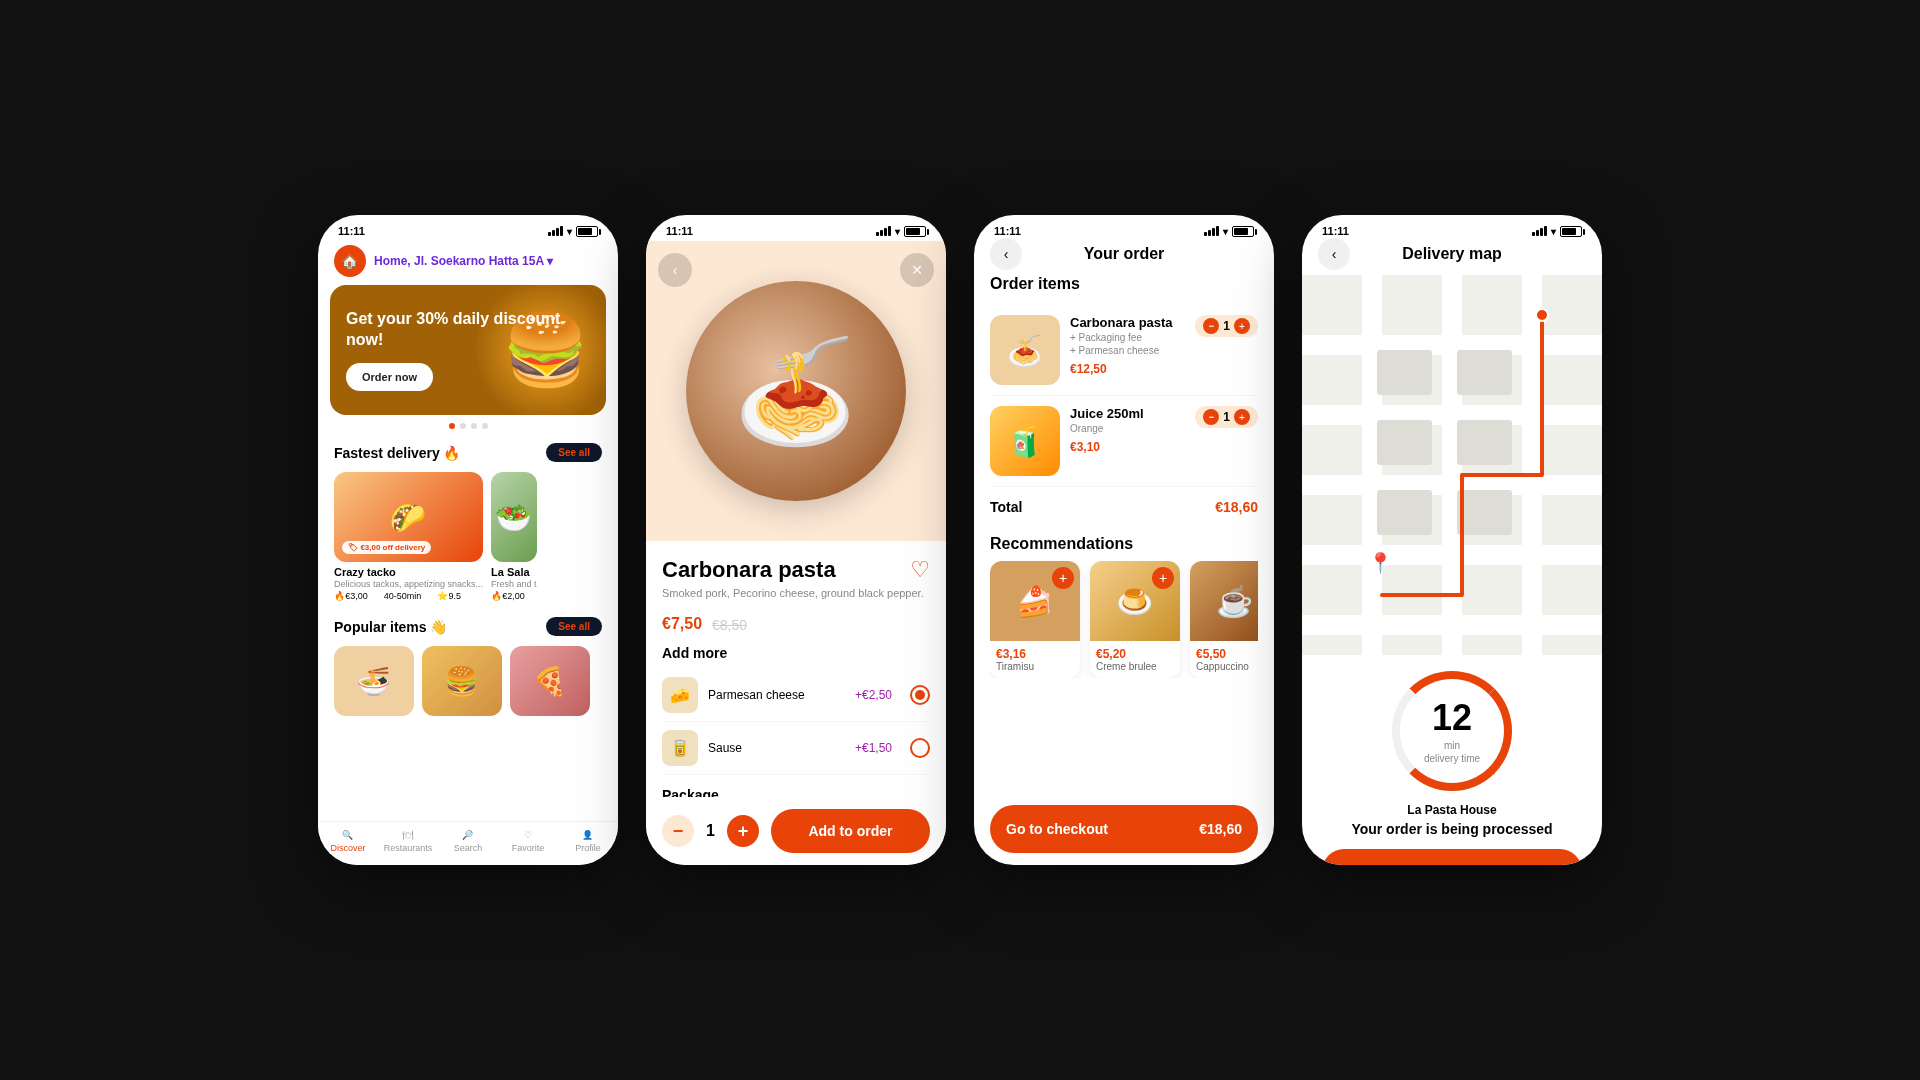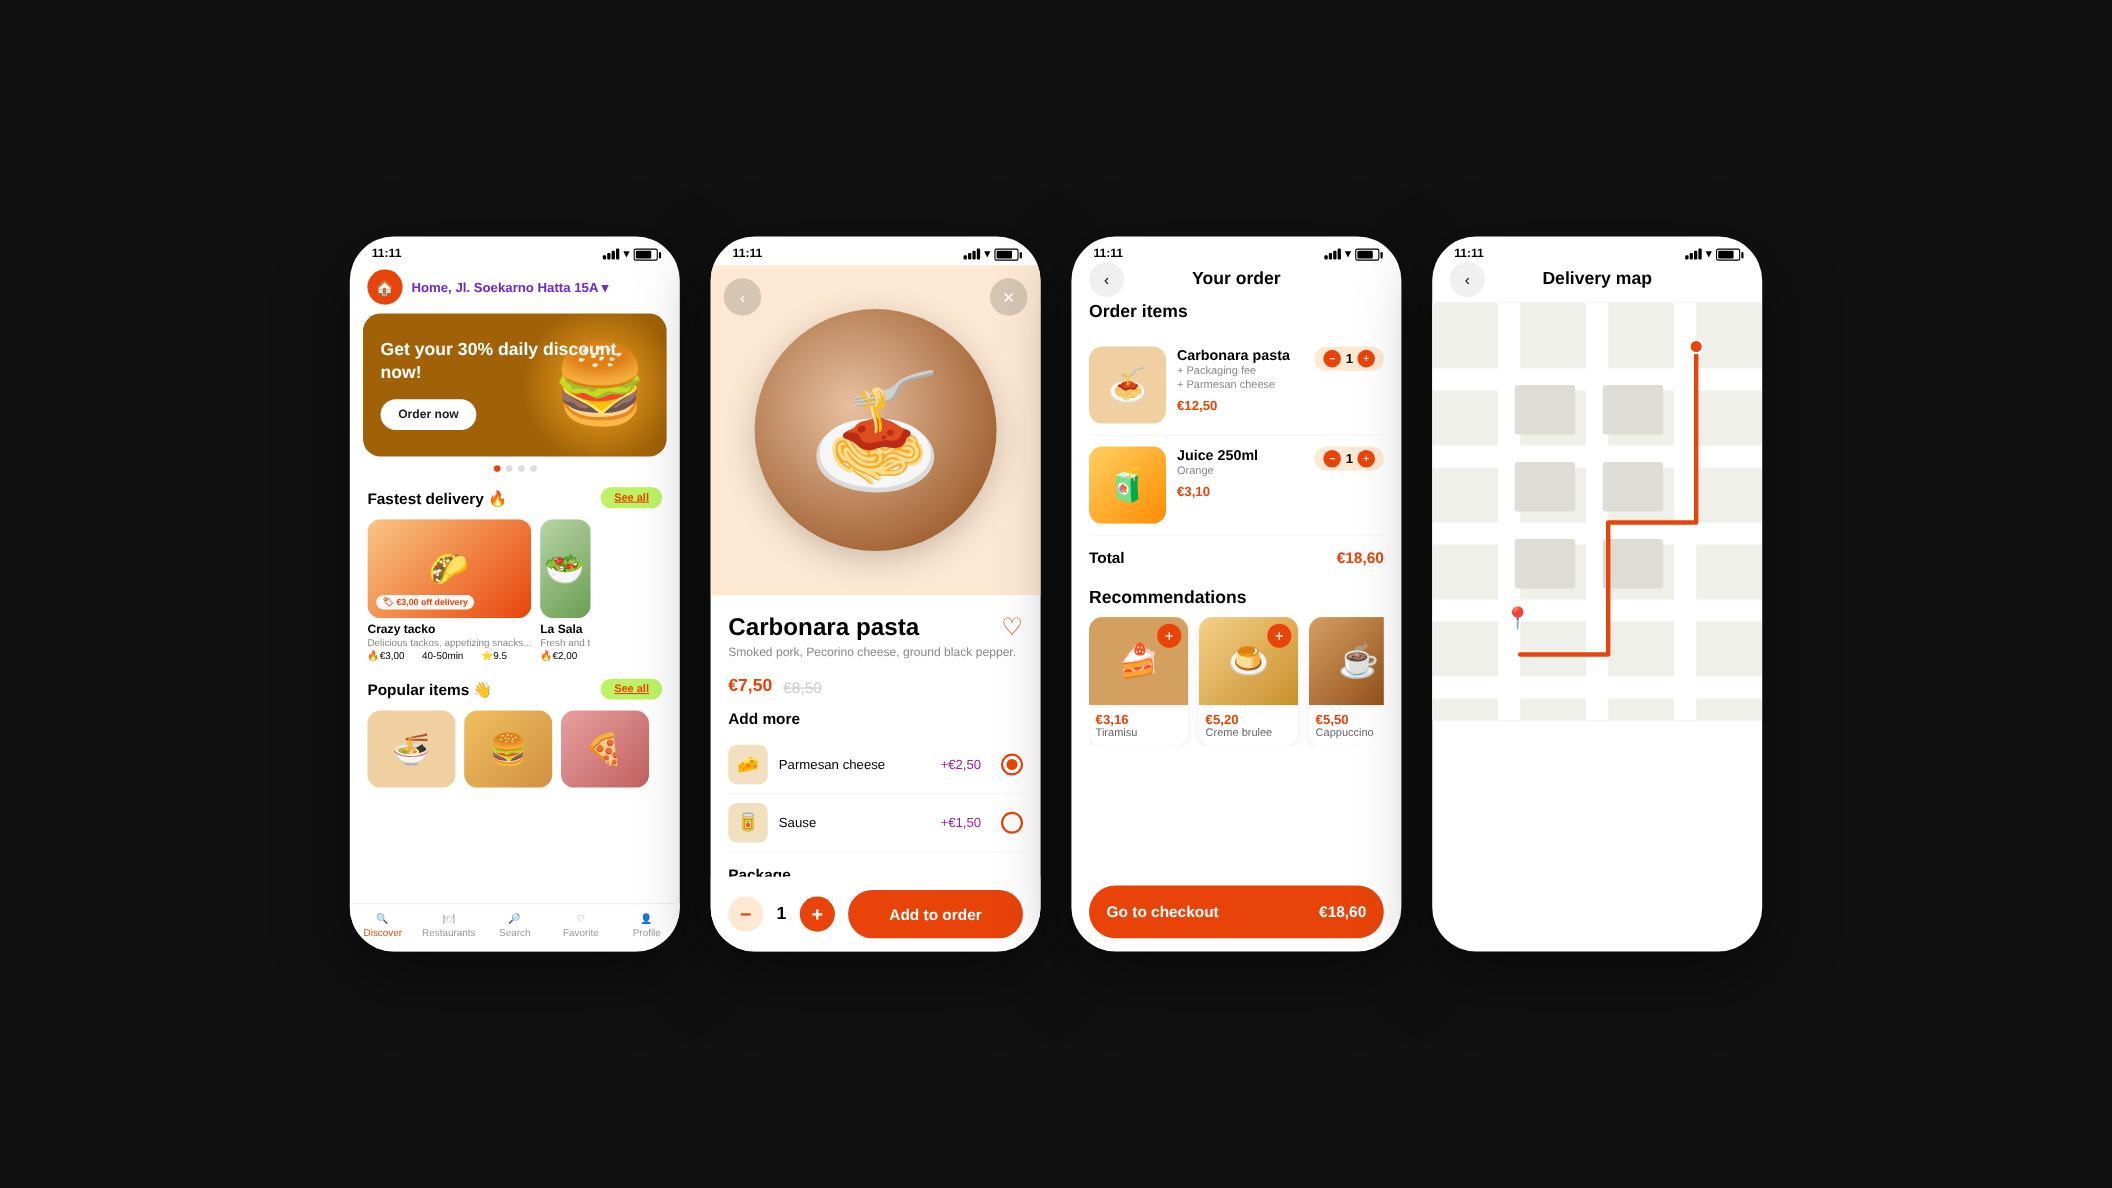--- a/index.html
+++ b/index.html
@@ -106,22 +106,22 @@
     .p1-dots { display: flex; gap: 5px; justify-content: center; margin: 8px 0; }
     .p1-dot { width: 6px; height: 6px; border-radius: 50%; background: #ddd; }
     .p1-dot.active { background: #e8440a; }
 
     .p1-section-header {
       display: flex; justify-content: space-between; align-items: center;
       padding: 6px 16px;
     }
     .p1-section-title { font-size: 14px; font-weight: 700; }
     .p1-see-all {
-      background: #bef264; color: #e8440a; border: none;
-      padding: 4px 12px; border-radius: 12px; font-size: 10px; font-weight: 600; cursor: pointer; text-decoration: underline;
+      background: #0f172a; color: #e8440a; border: none;
+      padding: 4px 12px; border-radius: 12px; font-size: 10px; font-weight: 600; cursor: pointer;
     }
     .p1-cards { display: flex; gap: 8px; padding: 4px 16px; overflow: hidden; }
     .p1-card {
       flex: 1; border-radius: 12px; overflow: hidden;
       position: relative; height: 90px;
     }
     .p1-card-img {
       width: 100%; height: 100%;
       background: #ddd;
       display: flex; align-items: center; justify-content: center;
@@ -721,15 +721,24 @@
 
       <svg style="position:absolute;inset:0;width:100%;height:100%;overflow:visible;">
         <polyline points="240,40 240,200 160,200 160,320 80,320" fill="none" stroke="#e8440a" stroke-width="4" stroke-linecap="round" stroke-linejoin="round"></polyline>
       </svg>
 
       <div class="p4-origin-dot" style="top:33px;left:233px;"></div>
 
       <div style="position:absolute;bottom:80px;left:66px;font-size:20px;">📍</div>
     </div>
 
+    <div style="padding:16px 20px 8px;">
+      <div class="p4-timer-circle">
+        <span class="p4-timer-num">12</span>
+        <span class="p4-timer-label">min<br>delivery time</span>
+      </div>
+      <div class="p4-restaurant">La Pasta House</div>
+      <div class="p4-status">Your order is being processed</div>
+      <button class="p4-hide-btn">Hide delivery status</button>
+    </div>
   </div>
 
 </div>
 
 </body></html>

